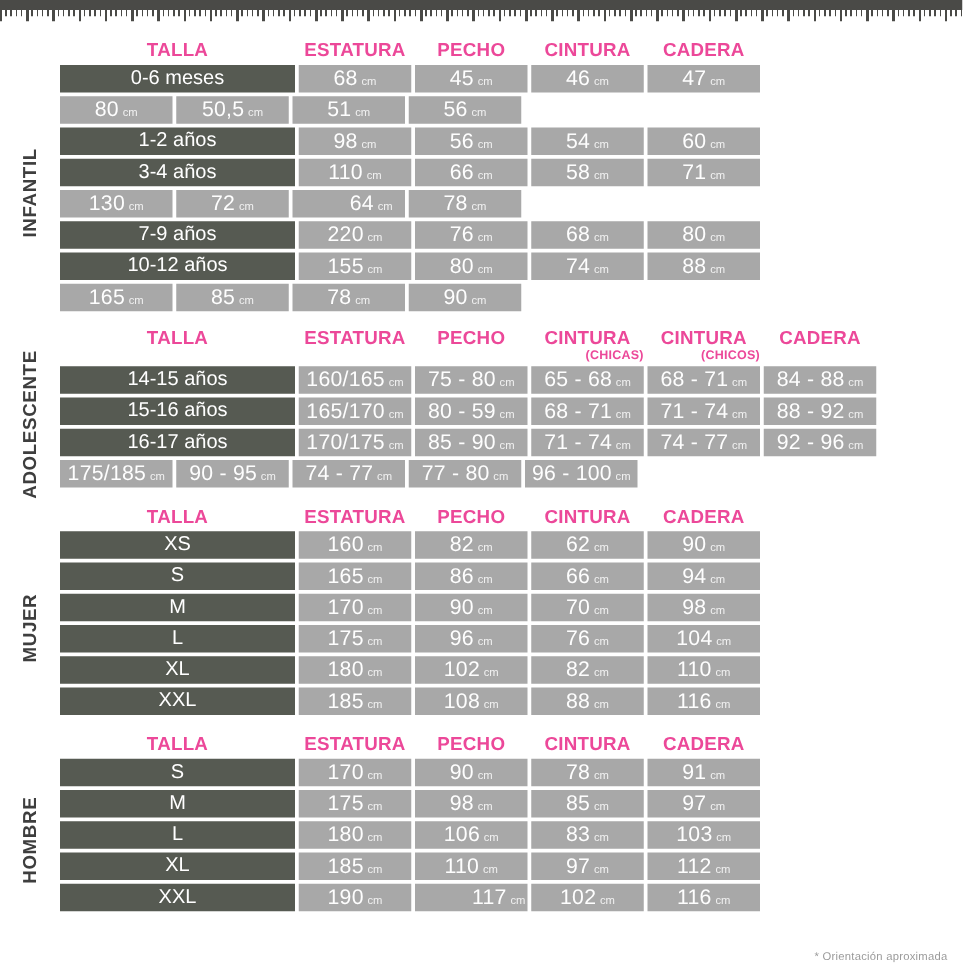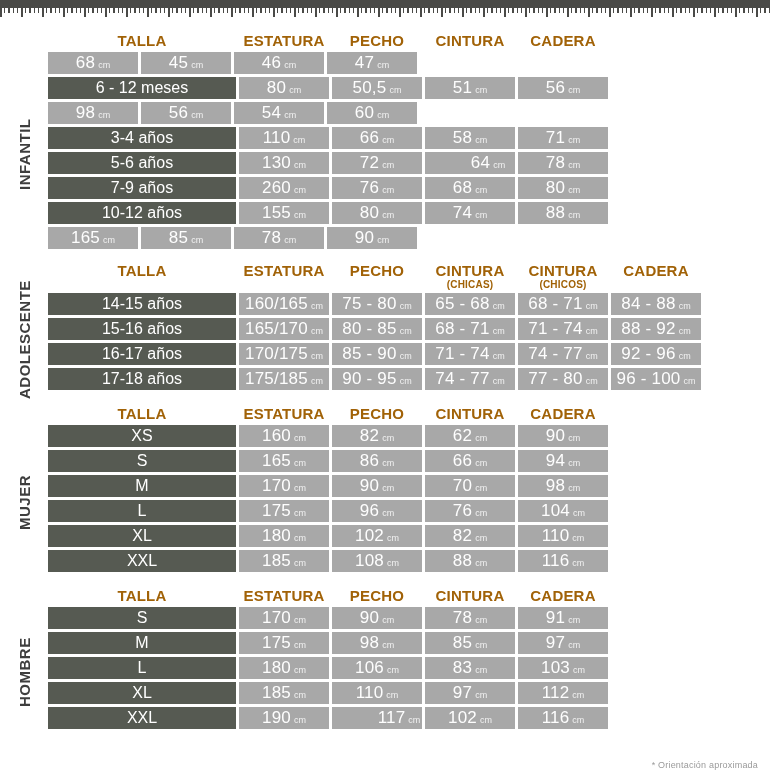--- a/index.html
+++ b/index.html
@@ -37,23 +37,23 @@
     color:#3e3e3e;font-weight:700;font-size:15px;letter-spacing:.5px;
     writing-mode:vertical-rl;transform:rotate(180deg);
     white-space:nowrap;
   }
 
   .row{display:flex;gap:3px;margin-bottom:3px;}
   .talla-col{width:188px;flex:0 0 188px;}
   .val-col{width:90px;flex:0 0 90px;}
 
   .head{margin-bottom:3px;align-items:flex-start;}
-  .hcell{text-align:center;color:#a16207;font-weight:700;font-size:15px;letter-spacing:.2px;padding-top:2px;}
+  .hcell{text-align:center;color:#ec4899;font-weight:700;font-size:15px;letter-spacing:.2px;padding-top:2px;}
   .hlabel{line-height:17px;}
-  .hsub{font-size:10px;font-weight:700;line-height:11px;}
+  .hsub{font-size:10px;font-weight:700;line-height:11px;text-align:right;}
 
   .cell{height:22px;display:flex;align-items:center;justify-content:center;}
   .dark{background:#565a52;color:#ffffff;font-size:16px;}
   .light{background:#a8a8a8;color:#fefefe;}
   .num{font-size:17px;letter-spacing:.2px;}
   .unit{font-size:9px;margin-left:3px;margin-top:4px;color:#f2f2f2;}
 
   .footnote{
     position:absolute;right:12px;bottom:0px;
     font-size:9px;color:#9a9a9a;letter-spacing:.2px;
@@ -82,57 +82,58 @@
             <div class="hlabel">PECHO</div>
           </div>
           <div class="hcell val-col">
             <div class="hlabel">CINTURA</div>
           </div>
           <div class="hcell val-col">
             <div class="hlabel">CADERA</div>
           </div>
         </div>
         <div class="row">
+          <div class="cell dark talla-col">0-6 meses</div>
           <div class="cell light val-col">
             <div class="num" style="display: inline;">68</div>
             <div class="unit" style="display: inline-block;">cm</div>
           </div>
           <div class="cell light val-col">
             <div class="num" style="display: inline;">45</div>
             <div class="unit" style="display: inline-block;">cm</div>
           </div>
           <div class="cell light val-col">
             <div class="num" style="display: inline;">46</div>
             <div class="unit" style="display: inline-block;">cm</div>
           </div>
           <div class="cell light val-col">
             <div class="num" style="display: inline;">47</div>
             <div class="unit" style="display: inline-block;">cm</div>
           </div>
         </div>
         <div class="row">
-          <div class="cell dark talla-col">6 - 12 meses</div>
           <div class="cell light val-col">
             <div class="num" style="display: inline;">80</div>
             <div class="unit" style="display: inline-block;">cm</div>
           </div>
           <div class="cell light val-col">
             <div class="num" style="display: inline;">50,5</div>
             <div class="unit" style="display: inline-block;">cm</div>
           </div>
           <div class="cell light val-col">
             <div class="num" style="display: inline;">51</div>
             <div class="unit" style="display: inline-block;">cm</div>
           </div>
           <div class="cell light val-col">
             <div class="num" style="display: inline;">56</div>
             <div class="unit" style="display: inline-block;">cm</div>
           </div>
         </div>
         <div class="row">
+          <div class="cell dark talla-col">1-2 años</div>
           <div class="cell light val-col">
             <div class="num" style="display: inline;">98</div>
             <div class="unit" style="display: inline-block;">cm</div>
           </div>
           <div class="cell light val-col">
             <div class="num" style="display: inline;">56</div>
             <div class="unit" style="display: inline-block;">cm</div>
           </div>
           <div class="cell light val-col">
             <div class="num" style="display: inline;">54</div>
@@ -156,42 +157,41 @@
           <div class="cell light val-col">
             <div class="num" style="display: inline;">58</div>
             <div class="unit" style="display: inline-block;">cm</div>
           </div>
           <div class="cell light val-col">
             <div class="num" style="display: inline;">71</div>
             <div class="unit" style="display: inline-block;">cm</div>
           </div>
         </div>
         <div class="row">
-          <div class="cell dark talla-col">5-6 años</div>
           <div class="cell light val-col">
             <div class="num" style="display: inline;">130</div>
             <div class="unit" style="display: inline-block;">cm</div>
           </div>
           <div class="cell light val-col">
             <div class="num" style="display: inline;">72</div>
             <div class="unit" style="display: inline-block;">cm</div>
           </div>
           <div class="cell light val-col">
             <div class="num" style="display: inline; margin-left: 36px;">64</div>
             <div class="unit" style="display: inline-block;">cm</div>
           </div>
           <div class="cell light val-col">
             <div class="num" style="display: inline;">78</div>
             <div class="unit" style="display: inline-block;">cm</div>
           </div>
         </div>
         <div class="row">
           <div class="cell dark talla-col">7-9 años</div>
           <div class="cell light val-col">
-            <div class="num" style="display: inline;">260</div>
+            <div class="num" style="display: inline;">220</div>
             <div class="unit" style="display: inline-block;">cm</div>
           </div>
           <div class="cell light val-col">
             <div class="num" style="display: inline;">76</div>
             <div class="unit" style="display: inline-block;">cm</div>
           </div>
           <div class="cell light val-col">
             <div class="num" style="display: inline;">68</div>
             <div class="unit" style="display: inline-block;">cm</div>
           </div>
@@ -285,21 +285,21 @@
             <div class="unit" style="display: inline-block;">cm</div>
           </div>
         </div>
         <div class="row">
           <div class="cell dark talla-col">15-16 años</div>
           <div class="cell light val-col">
             <div class="num" style="display: inline;">165/170</div>
             <div class="unit" style="display: inline-block;">cm</div>
           </div>
           <div class="cell light val-col">
-            <div class="num" style="display: inline;">80 - 85</div>
+            <div class="num" style="display: inline;">80 - 59</div>
             <div class="unit" style="display: inline-block;">cm</div>
           </div>
           <div class="cell light val-col">
             <div class="num" style="display: inline;">68 - 71</div>
             <div class="unit" style="display: inline-block;">cm</div>
           </div>
           <div class="cell light val-col">
             <div class="num" style="display: inline;">71 - 74</div>
             <div class="unit" style="display: inline-block;">cm</div>
           </div>
@@ -325,21 +325,20 @@
           <div class="cell light val-col">
             <div class="num" style="display: inline;">74 - 77</div>
             <div class="unit" style="display: inline-block;">cm</div>
           </div>
           <div class="cell light val-col">
             <div class="num" style="display: inline;">92 - 96</div>
             <div class="unit" style="display: inline-block;">cm</div>
           </div>
         </div>
         <div class="row">
-          <div class="cell dark talla-col">17-18 años</div>
           <div class="cell light val-col">
             <div class="num" style="display: inline;">175/185</div>
             <div class="unit" style="display: inline-block;">cm</div>
           </div>
           <div class="cell light val-col">
             <div class="num" style="display: inline;">90 - 95</div>
             <div class="unit" style="display: inline-block;">cm</div>
           </div>
           <div class="cell light val-col">
             <div class="num" style="display: inline;">74 - 77</div>

